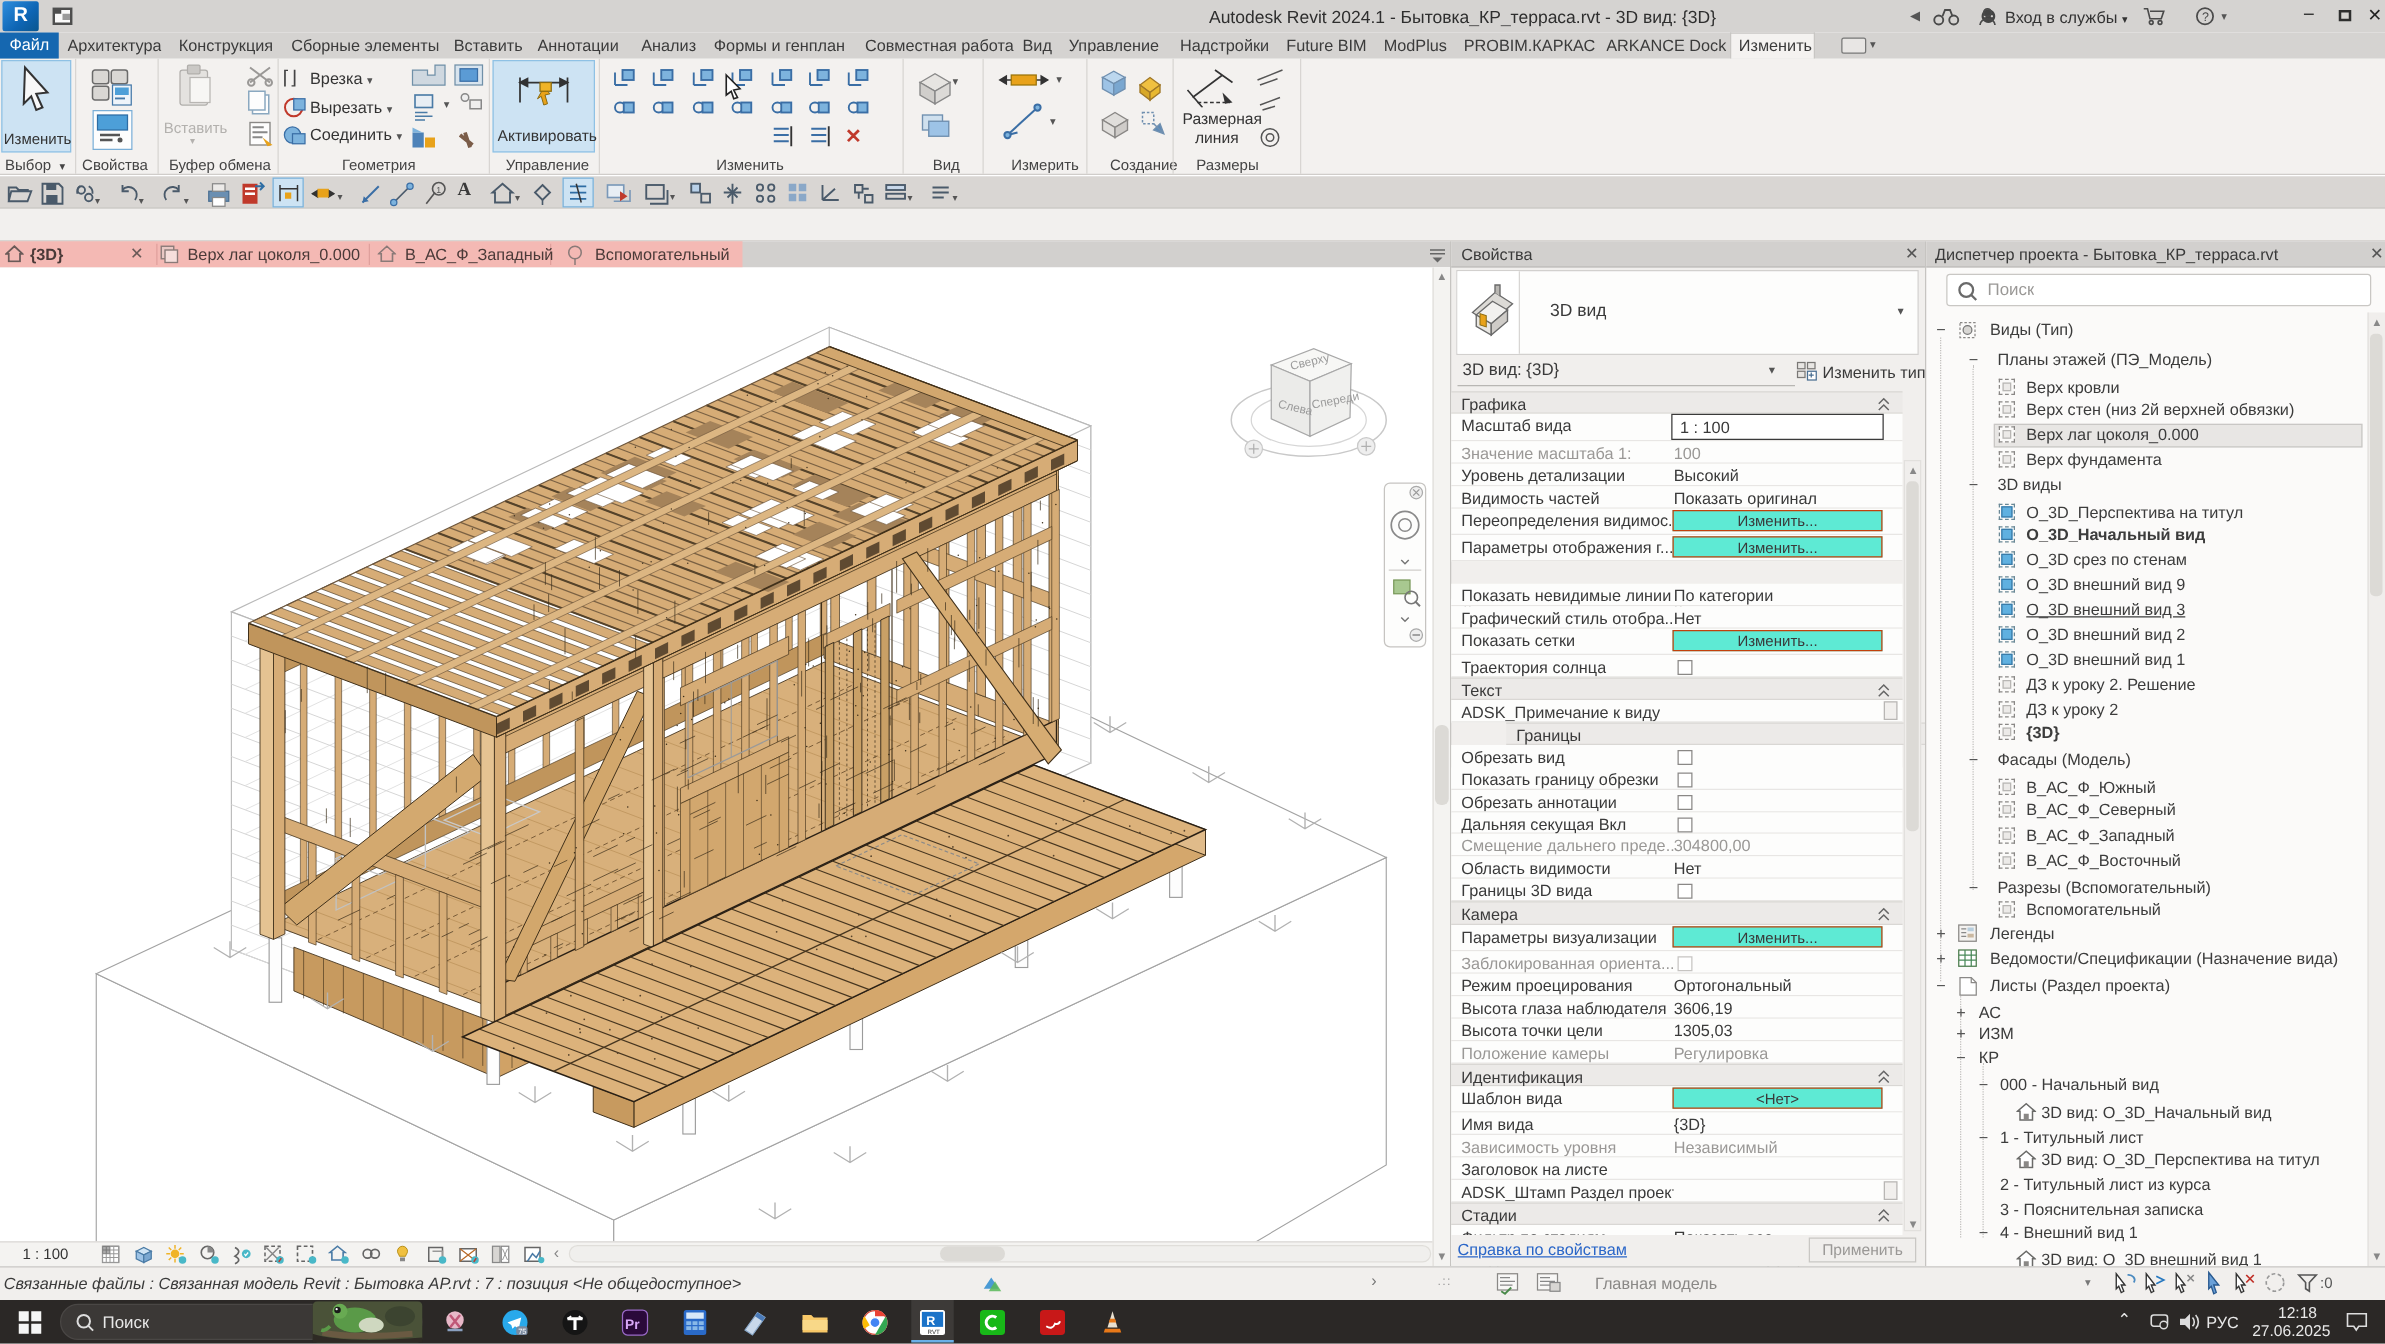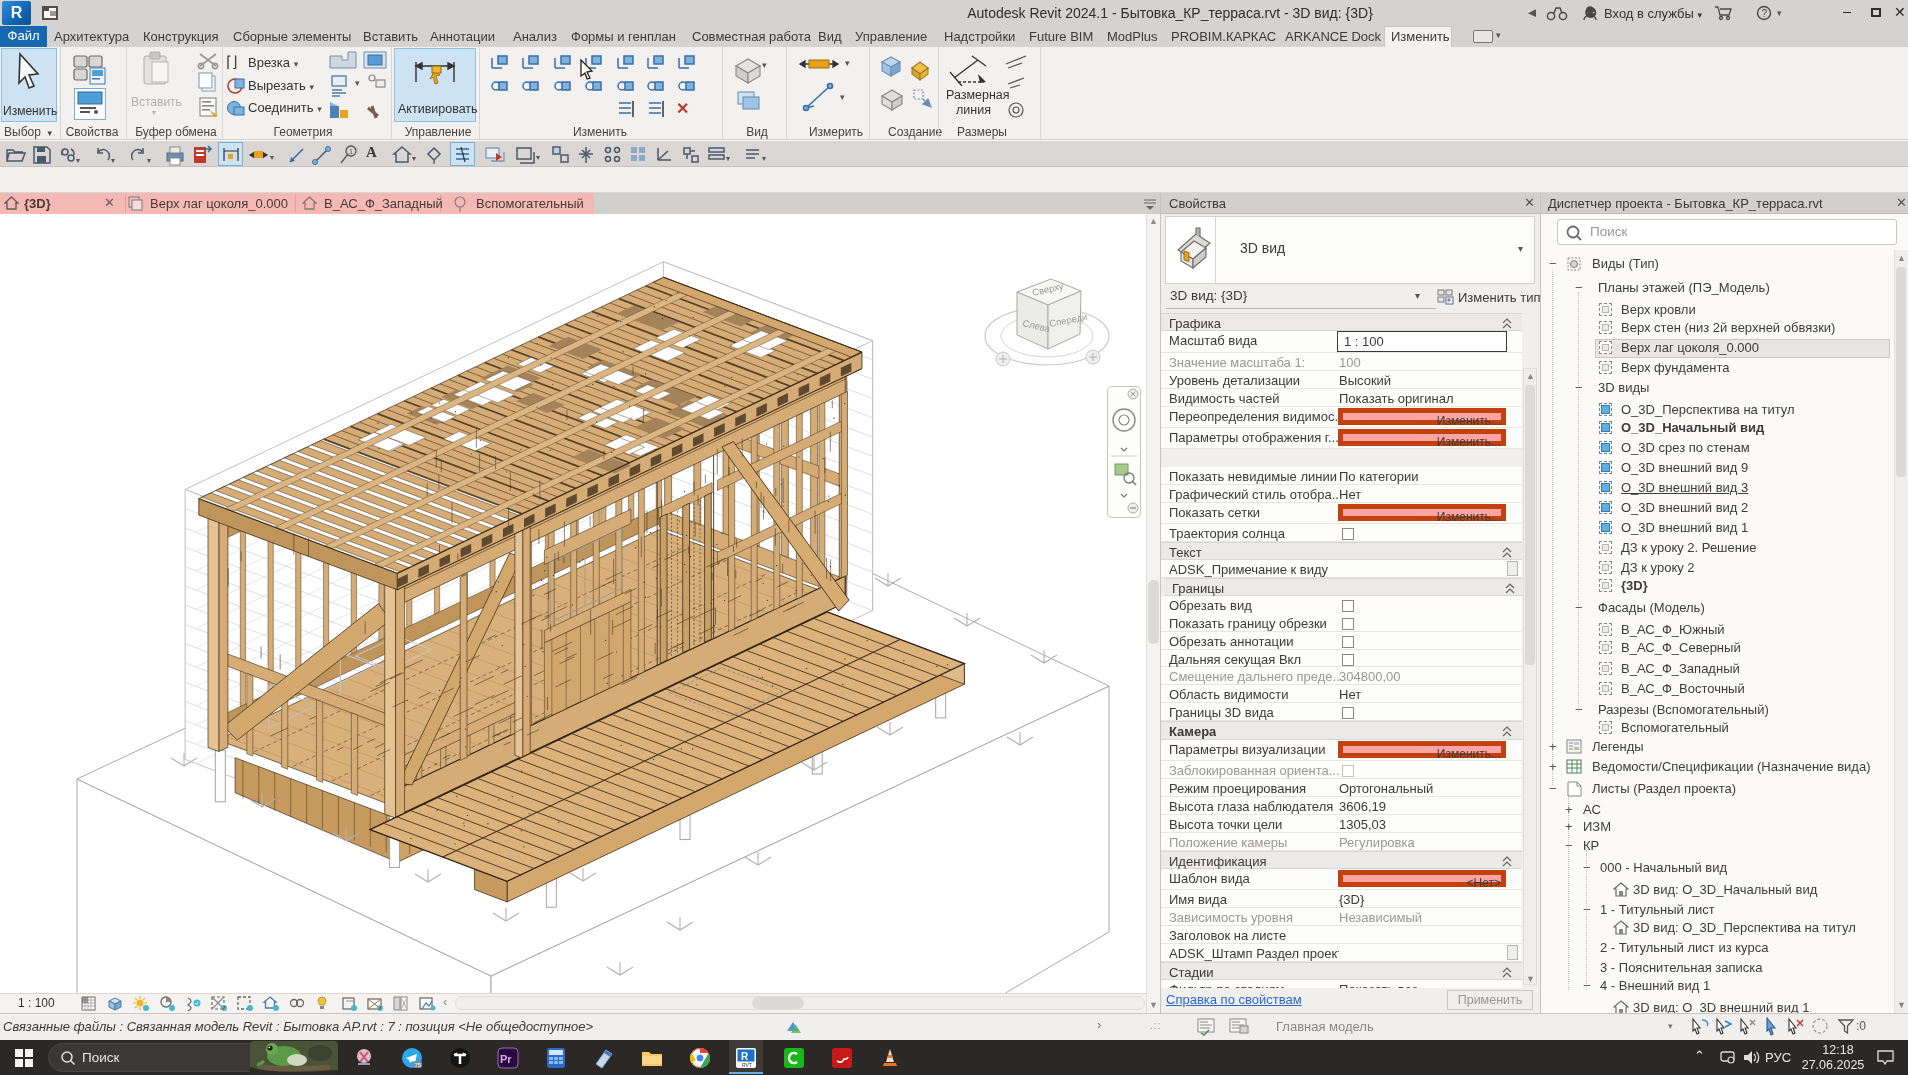--- a/index.html
+++ b/index.html
@@ -4,21 +4,21 @@
 body{width:1908px;height:1075px;overflow:hidden;position:relative;background:#fff;font-size:13px;}
 .a{position:absolute;}
 .tx{white-space:nowrap;overflow:hidden;}
 .ic{position:absolute;font-size:14px;color:#3c5d7c;text-align:center;}
 .vd{position:absolute;width:1px;background:#d8d5d2;top:47px;height:92px;}
 .glbl{position:absolute;top:125px;font-size:12px;color:#444;text-align:center;white-space:nowrap;}
 .crow{position:absolute;left:0;width:378px;}
 .plbl{position:absolute;left:8px;top:2px;font-size:13px;color:#3a3a3a;white-space:nowrap;overflow:hidden;max-width:170px;}
 .pval{position:absolute;left:178px;top:2px;font-size:13px;color:#3a3a3a;white-space:nowrap;}
 .phdr{background:#eceae8;border-bottom:1px solid #d9d7d4;border-top:1px solid #d9d7d4;}
-.pbtn{position:absolute;left:177px;top:1px;width:168px;height:17px;background:#fca5a5;border:5px solid #c2410c;text-align:right;font-size:12px;color:#3a3a3a;line-height:16px;}
+.pbtn{position:absolute;left:177px;top:1px;width:168px;height:17px;background:#5eead4;border:1px solid #c2410c;text-align:center;font-size:12px;color:#3a3a3a;line-height:16px;}
 .cb{position:absolute;left:181px;top:4px;width:12px;height:12px;border:1px solid #8a8886;background:#fff;}
 .trow{position:absolute;white-space:nowrap;font-size:13px;color:#3c3c3c;}
 </style></head><body>
 <div class="a" style="left:0;top:0;width:1908px;height:26px;background:#d5d3d1;"></div>
 <div class="a" style="left:2px;top:1px;width:29px;height:24px;background:linear-gradient(135deg,#2e8ede 0%,#0e65b4 60%,#0a568e 100%);color:#fff;font-weight:bold;font-size:16px;text-align:center;line-height:23px;border-radius:2px;">R</div>
 <div class="a" style="left:42px;top:6px;width:16px;height:14px;border:2px solid #4e4e4e;background:#fafafa;"></div>
 <div class="a" style="left:44px;top:8px;width:5px;height:3px;background:#4e4e4e;"></div>
 <div class="a" style="left:50px;top:11px;width:6px;height:5px;background:#9a9a9a;"></div>
 <div class="a tx" style="left:770px;top:5px;width:800px;text-align:center;font-size:14px;color:#2e2e2e;">Autodesk Revit 2024.1 - Бытовка_КР_терраса.rvt - 3D вид: {3D}</div>
 <div class="a tx" style="left:1528px;top:6px;font-size:11px;color:#555;">◀</div>
@@ -1466,21 +1466,21 @@
 <div class="crow phdr" style="left:1161px;top:542px;height:18px;width:361px;">
     <div class="plbl" style="max-width:300px;">Текст</div>
     <svg class="a" style="left:340px;top:4px;" width="12" height="11">
       <path d="M2 5 L6 1 L10 5 M2 10 L6 6 L10 10" fill="none" stroke="#666" stroke-width="1.2"></path>
     </svg>
   </div>
 <div class="crow" style="left:1161px;top:560px;height:18px;width:361px;background:#fdfdfc;border-bottom:1px solid #e8e6e4;">
 <div class="plbl" style="color:#3a3a3a;">ADSK_Примечание к виду</div>
 <div class="a" style="left:346px;top:1px;width:11px;height:15px;background:#f1efed;border:1px solid #b8b6b4;"></div>
 </div>
-<div class="crow phdr" style="left:1164px;top:578px;height:18px;width:361px;">
+<div class="crow phdr" style="left:1205px;top:578px;height:18px;width:361px;">
     <div class="plbl" style="max-width:300px;">Границы</div>
     <svg class="a" style="left:340px;top:4px;" width="12" height="11">
       <path d="M2 5 L6 1 L10 5 M2 10 L6 6 L10 10" fill="none" stroke="#666" stroke-width="1.2"></path>
     </svg>
   </div>
 <div class="crow" style="left:1161px;top:596px;height:36px;width:361px;background:#fdfdfc;border-bottom:1px solid #e8e6e4;">
 <div class="plbl" style="color:#3a3a3a;">Обрезать вид</div>
 <div class="cb"></div>
 </div>
 <div class="crow" style="left:1161px;top:614px;height:18px;width:361px;background:#fdfdfc;border-bottom:1px solid #e8e6e4;">
@@ -1500,21 +1500,21 @@
 <div class="pval" style="color:#9a9896;">304800,00</div>
 </div>
 <div class="crow" style="left:1161px;top:685px;height:18px;width:361px;background:#fdfdfc;border-bottom:1px solid #e8e6e4;">
 <div class="plbl" style="color:#3a3a3a;">Область видимости</div>
 <div class="pval" style="color:#3a3a3a;">Нет</div>
 </div>
 <div class="crow" style="left:1161px;top:703px;height:18px;width:361px;background:#fdfdfc;border-bottom:1px solid #e8e6e4;">
 <div class="plbl" style="color:#3a3a3a;">Границы 3D вида</div>
 <div class="cb"></div>
 </div>
-<div class="crow phdr" style="left:1161px;top:721px;height:19px;width:361px;font-weight:bold;">
+<div class="crow phdr" style="left:1161px;top:721px;height:19px;width:361px;">
     <div class="plbl" style="max-width:300px;">Камера</div>
     <svg class="a" style="left:340px;top:4px;" width="12" height="11">
       <path d="M2 5 L6 1 L10 5 M2 10 L6 6 L10 10" fill="none" stroke="#666" stroke-width="1.2"></path>
     </svg>
   </div>
 <div class="crow" style="left:1161px;top:740px;height:21px;width:361px;background:#fdfdfc;border-bottom:1px solid #e8e6e4;">
 <div class="plbl" style="color:#3a3a3a;">Параметры визуализации</div>
 <div class="pbtn">Изменить...</div>
 </div>
 <div class="crow" style="left:1161px;top:761px;height:18px;width:361px;background:#fdfdfc;border-bottom:1px solid #e8e6e4;">

